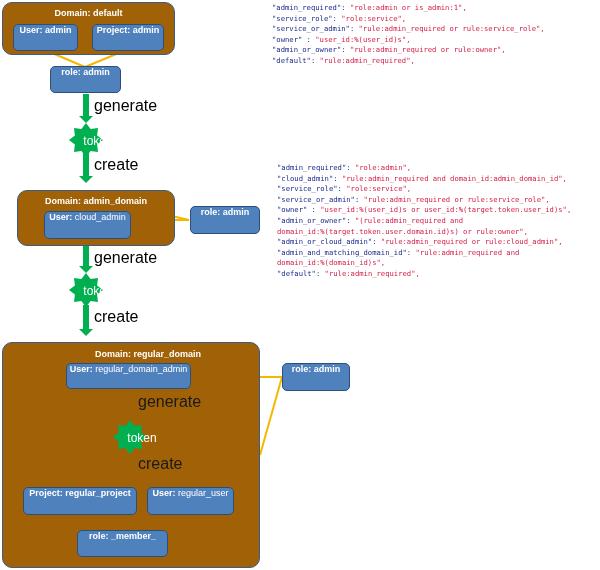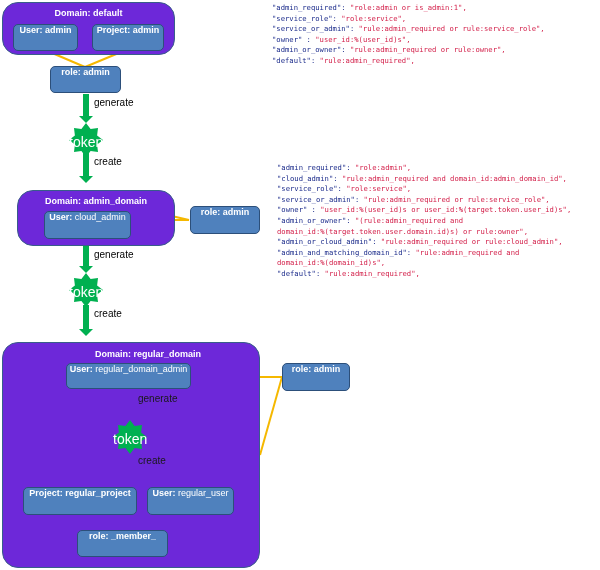--- a/index.html
+++ b/index.html
@@ -1,30 +1,30 @@
 <!DOCTYPE html>
 <html><head>
 <meta charset="utf-8">
 <style>
   html, body { margin: 0; padding: 0; background: #ffffff; }
   body { width: 600px; height: 570px; position: relative; overflow: hidden;
          font-family: "Liberation Sans", sans-serif; }
-  .box { position: absolute; background: #6d28d9; border: 1.5px solid #385d8a;
-         border-radius: 16px; box-sizing: border-box; color: #fff; text-decoration: underline; }
+  .box { position: absolute; background: #a16207; border: 1.5px solid #385d8a;
+         border-radius: 10px; box-sizing: border-box; color: #fff; text-decoration: underline; }
   .box-title { position: absolute; left: 0; right: 0; text-align: center;
                font-size: 9px; font-weight: bold; color: #fff; }
   .node { position: absolute; background: #4f81bd; border: 1.5px solid #2c4f7a;
           border-radius: 5px; box-sizing: border-box; color: #fff;
           font-size: 9px; font-weight: bold; display: flex; align-items: flex-start;
           justify-content: center; white-space: nowrap; }
   .node .n { font-weight: normal; }
-  .flow-label { position: absolute; font-size: 10px; color: #000; }
+  .flow-label { position: absolute; font-size: 16px; color: #000; }
   .token { position: absolute; width: 34px; height: 34px; }
   .token-label { position: absolute; width: 34px; text-align: center;
-                 font-size: 14px; color: #fff; }
+                 font-size: 12px; color: #fff; margin-left: 12px; }
   .code { position: absolute; font-family: "DejaVu Sans Mono", monospace;
           font-size: 7.2px; line-height: 10.6px; white-space: pre; }
   .k { color: #1a2a8a; }
   .v { color: #d3204a; }
   svg.lines { position: absolute; left: 0; top: 0; }
 </style>
 </head>
 <body>
 
 <svg class="lines" width="600" height="570">

